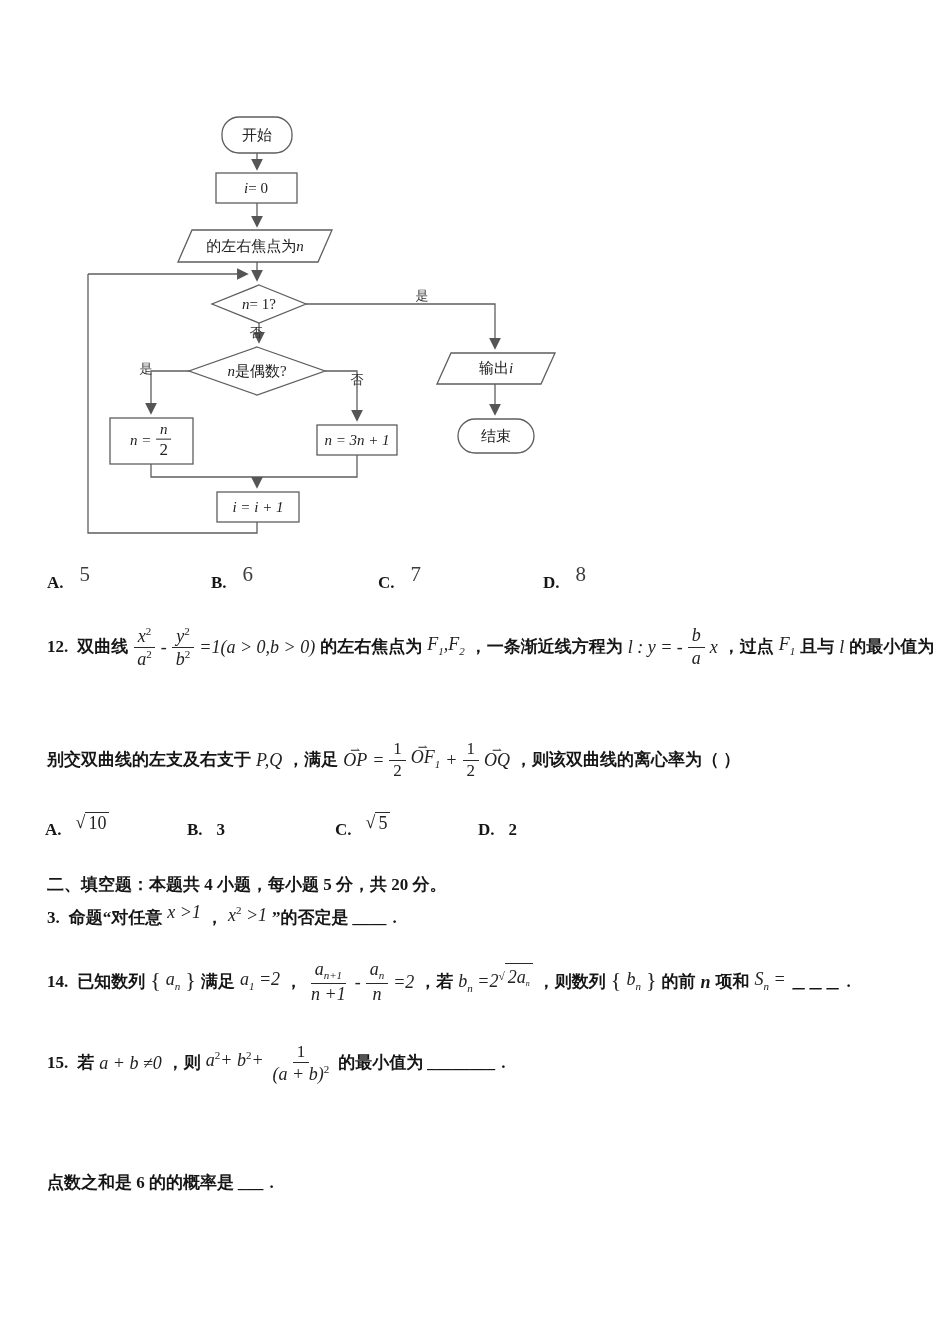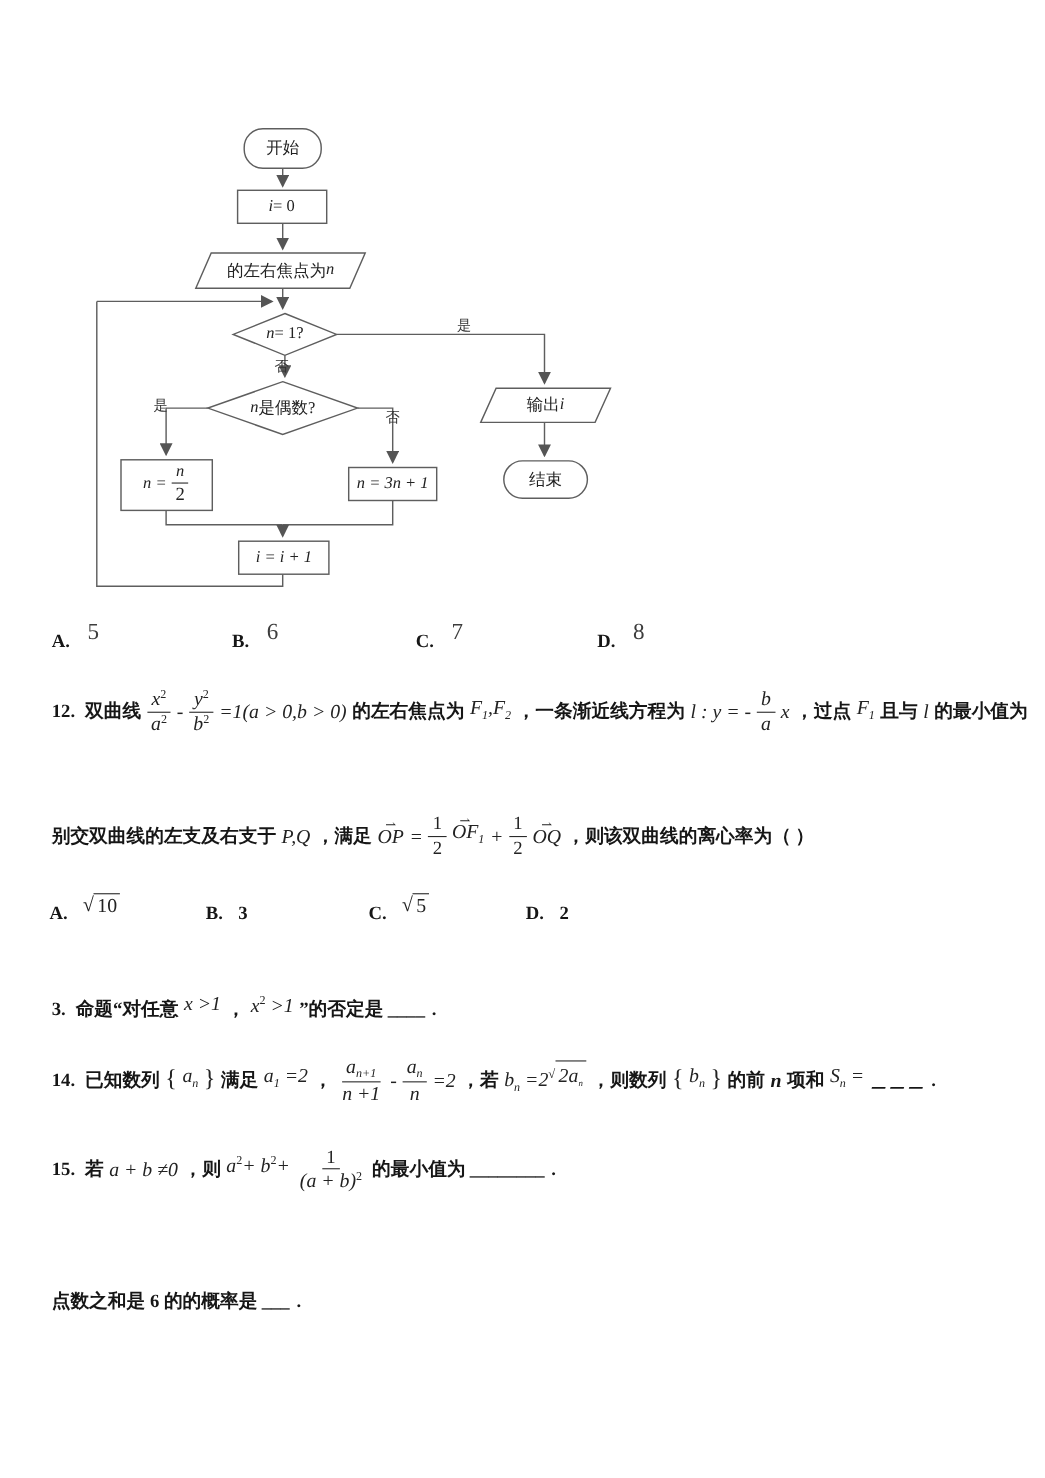--- a/index.html
+++ b/index.html
@@ -240,20 +240,21 @@
             <span class="rad">√</span>
             <span class="rc">5</span>
           </span></span>
     </div>
     <div class="choice" style="left:478px">
       <span class="clab">D.</span>
       <span class="cvalb">2</span>
     </div>
   </div>
 
+  <div class="tline" style="top:872px">二、填空题：本题共 4 小题，每小题 5 分，共 20 分。</div>
 
   <div class="tline" style="top:897px;height:42px">
     <span class="qnum">3.</span>
     <span class="cn">命题“对任意</span>
     <span class="m raise6">x &gt;1</span>
     <span class="cn">，</span>
     <span class="atom raise6"><span class="m">x</span><sup>2</sup><span class="m"> &gt;1</span></span>
     <span class="cn">”的否定是</span>
     <span class="blank">____</span>
     <span class="cn">.</span>

